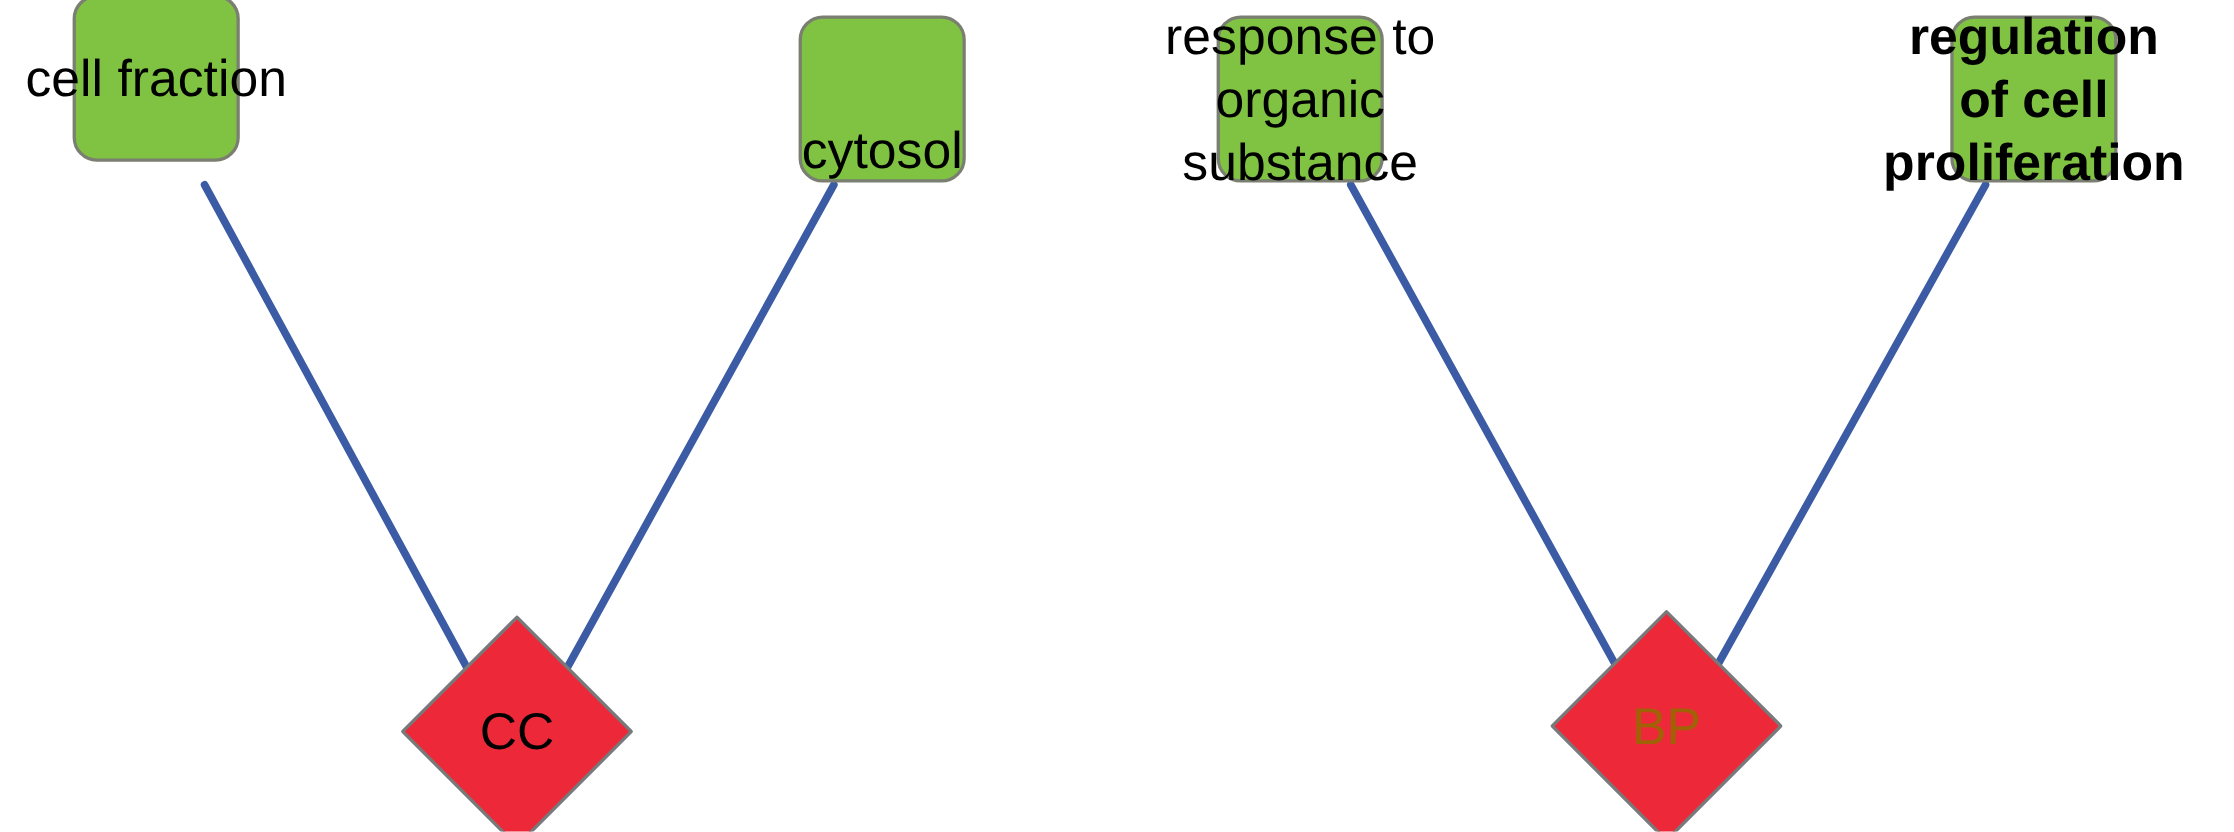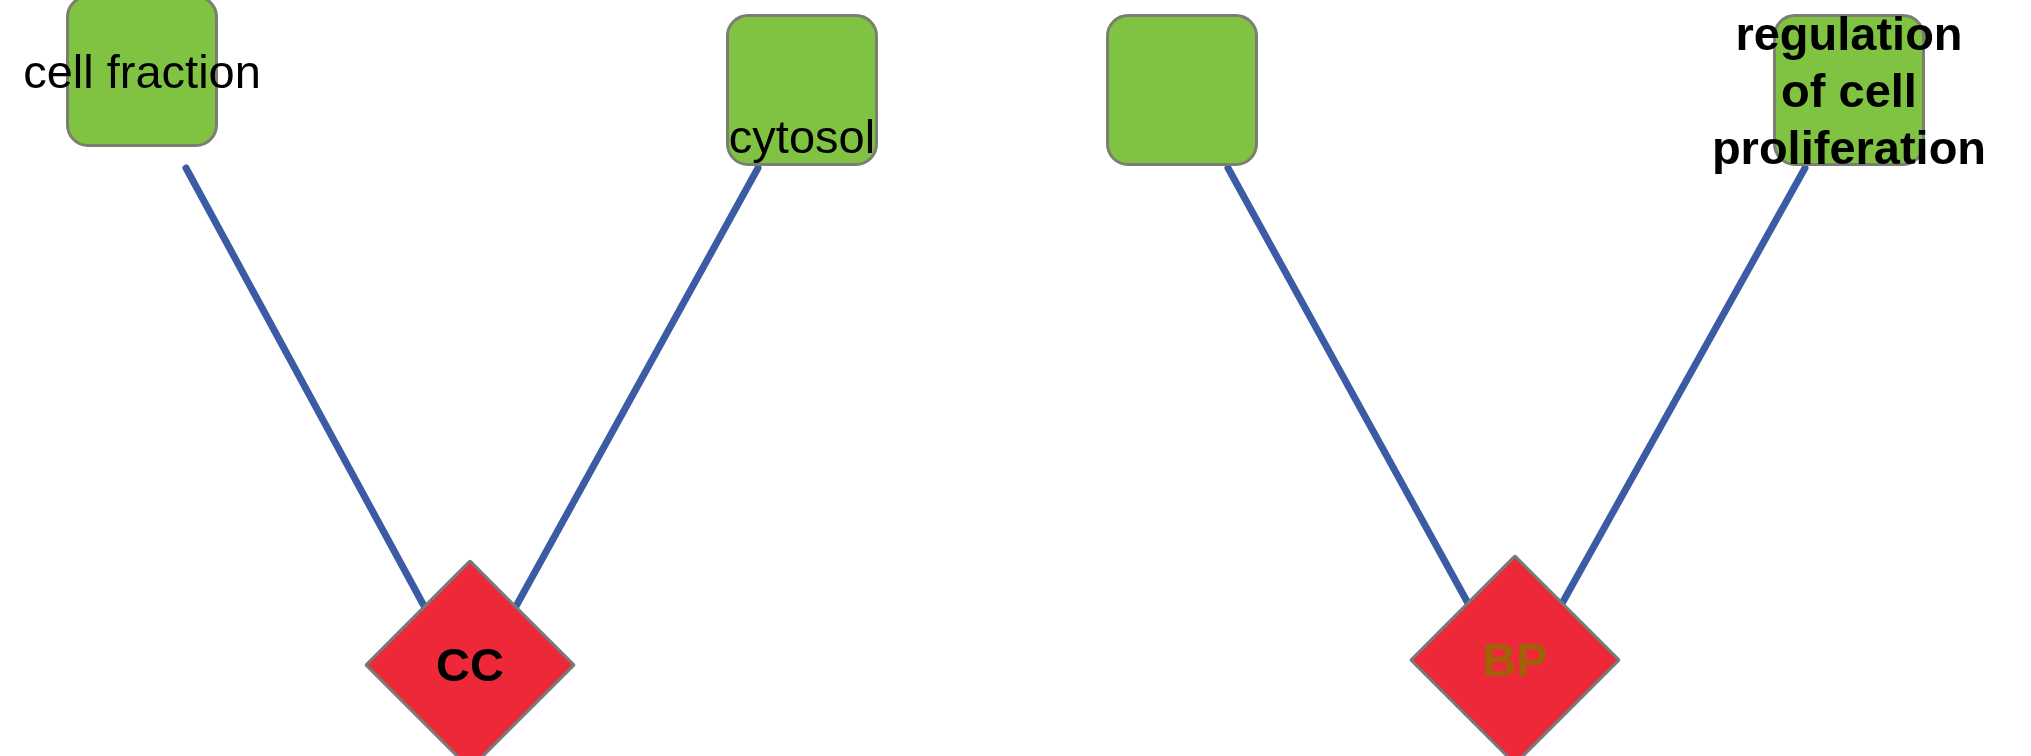--- a/index.html
+++ b/index.html
@@ -68,21 +68,21 @@
   .root-label {
     position: absolute;
     left: 50%;
     top: 50%;
     transform: translate(-50%, -50%);
     white-space: nowrap;
     color: #000000;
     font-family: "Liberation Sans", sans-serif;
     font-size: 47px;
     line-height: 52px;
-    font-weight: 700;
+    font-weight: 400;
     pointer-events: none;
   }
 </style>
 </head>
 <body>
 
 <div id="graph-canvas" style="background: rgb(255, 255, 255);">
 
   <svg class="edge-layer" viewBox="0 0 2031 756" width="2031" height="756" xmlns="http://www.w3.org/2000/svg">
     <line x1="186" y1="168" x2="436" y2="628" stroke="#3b5ba5" stroke-width="7" stroke-linecap="round"></line>
@@ -94,20 +94,23 @@
   <div class="node node-term" style="left: 66px; top: -5px; background: rgb(128, 195, 66); border-color: rgb(122, 127, 114);"></div>
   <div class="node-label" style="left: 142px; top: 71px; color: rgb(0, 0, 0);">cell fraction</div>
 
   <div class="node node-term" style="left: 726px; top: 14px; background: rgb(128, 195, 66); border-color: rgb(122, 127, 114);"></div>
   <div class="node-label" style="left: 802px; top: 90px; color: rgb(0, 0, 0); margin-top: 46px;">cytosol</div>
 
   <div class="node node-root" style="left: 395px; top: 590px; background: rgb(237, 41, 57); border-color: rgb(119, 121, 122);"></div>
   <div class="root-label" style="left: 470px; top: 665px; color: rgb(0, 0, 0);">CC</div>
 
   <div class="node node-term" style="left: 1106px; top: 14px; background: rgb(128, 195, 66); border-color: rgb(122, 127, 114);"></div>
+  <div class="node-label wrap3" style="left: 1182px; top: 90px; color: rgb(0, 0, 0);">response to
+organic
+substance</div>
 
   <div class="node node-term" style="left: 1773px; top: 14px; background: rgb(128, 195, 66); border-color: rgb(122, 127, 114);"></div>
   <div class="node-label wrap2" style="left: 1849px; top: 90px; color: rgb(0, 0, 0); font-weight: bold;">regulation of cell
 proliferation</div>
 
   <div class="node node-root" style="left: 1440px; top: 585px; background: rgb(237, 41, 57); border-color: rgb(119, 121, 122);"></div>
   <div class="root-label" style="left: 1515px; top: 660px; color: #a16207;">BP</div>
 
 </div>
 

